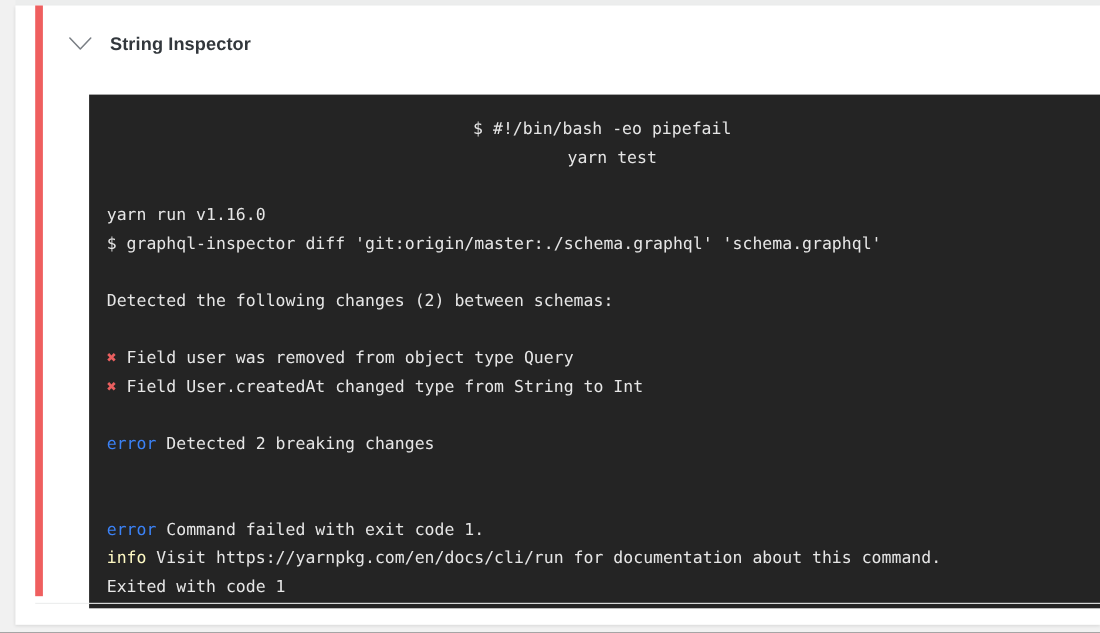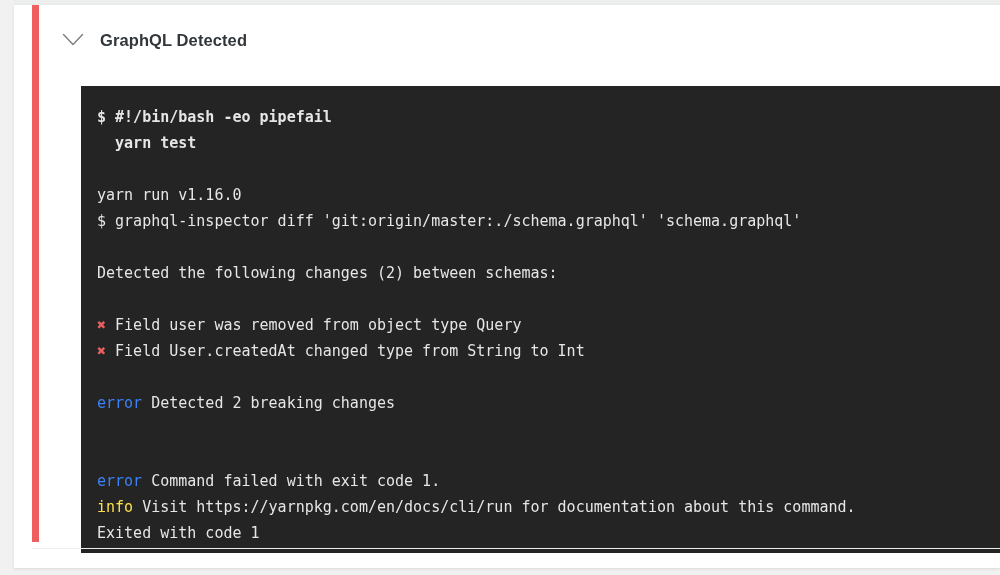--- a/index.html
+++ b/index.html
@@ -97,25 +97,26 @@
     font-size: 15px;
     line-height: 26px;
     color: #e6e6e6;
     white-space: pre;
   }
   .log-line {
     white-space: pre;
   }
   .log-line.blank { height: 26px; }
   .log-line.cmd {
-    font-weight: bold;
+    font-weight: normal;
     color: #ffffff;
+    text-align: center;
   }
   .tok-red   { color: #3b82f6; }
-  .tok-cyan  { color: #fde047; }
+  .tok-cyan  { color: #fef9c3; }
   .tok-white { color: #e6e6e6; }
   .marker-x  { color: #e95f5f; font-weight: bold; }
 
   
   .card-divider {
     position: absolute;
     left: 18px;
     top: 543px;
     width: 968px;
     height: 1px;
@@ -132,21 +133,21 @@
   <div class="job-card">
 
     <div class="status-bar"></div>
 
     <div class="job-header">
       <span class="chevron-icon">
         <svg width="22" height="14" viewBox="0 0 22 14" fill="none" aria-hidden="true">
           <path d="M1.5 1.5 L11 11.5 L20.5 1.5" stroke="currentColor" stroke-width="1.4" stroke-linecap="round" stroke-linejoin="round" fill="none"></path>
         </svg>
       </span>
-      <span class="job-title">GraphQL Detected</span>
+      <span class="job-title">String Inspector</span>
     </div>
 
     <div class="log-pane">
       <div class="log-inner" id="log-inner"><div class="log-line cmd"><span class="tok-white">$ #!/bin/bash -eo pipefail</span></div><div class="log-line cmd"><span class="tok-white">  yarn test</span></div><div class="log-line blank">&nbsp;</div><div class="log-line"><span class="tok-white">yarn run v1.16.0</span></div><div class="log-line"><span class="tok-white">$ graphql-inspector diff 'git:origin/master:./schema.graphql' 'schema.graphql'</span></div><div class="log-line blank">&nbsp;</div><div class="log-line"><span class="tok-white">Detected the following changes (2) between schemas:</span></div><div class="log-line blank">&nbsp;</div><div class="log-line"><span class="tok-red marker-x">✖</span><span class="tok-white"> Field user was removed from object type Query</span></div><div class="log-line"><span class="tok-red marker-x">✖</span><span class="tok-white"> Field User.createdAt changed type from String to Int</span></div><div class="log-line blank">&nbsp;</div><div class="log-line"><span class="tok-red">error</span><span class="tok-white"> Detected 2 breaking changes</span></div><div class="log-line blank">&nbsp;</div><div class="log-line blank">&nbsp;</div><div class="log-line"><span class="tok-red">error</span><span class="tok-white"> Command failed with exit code 1.</span></div><div class="log-line"><span class="tok-cyan">info</span><span class="tok-white"> Visit https://yarnpkg.com/en/docs/cli/run for documentation about this command.</span></div><div class="log-line"><span class="tok-white">Exited with code 1</span></div></div>
     </div>
 
     <div class="card-divider"></div>
 
   </div>
 

